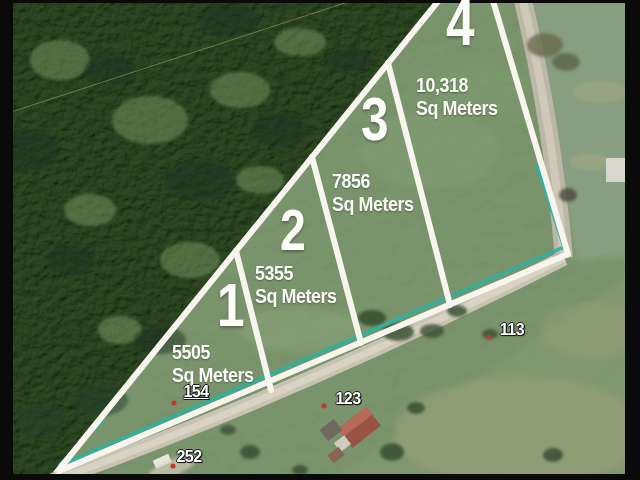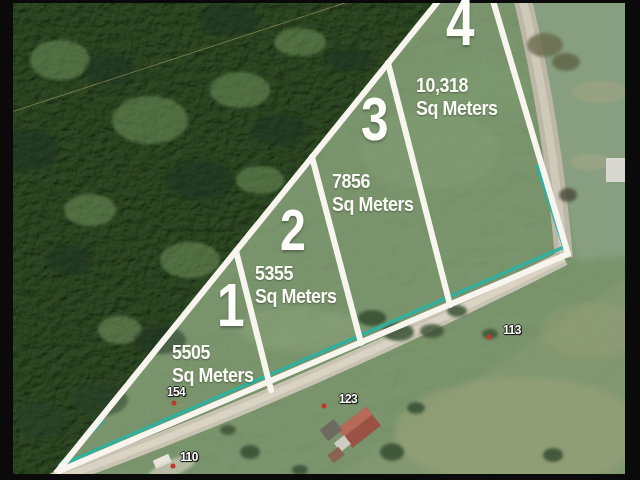--- a/index.html
+++ b/index.html
@@ -14,33 +14,33 @@
     position:absolute;color:#fdfdfa;font-weight:bold;font-size:62px;line-height:62px;
     transform:scaleX(.8);transform-origin:left top;
     text-shadow:0 2px 3px rgba(0,0,0,.30);letter-spacing:-1px;white-space:nowrap;
   }
   .lot-area{
     position:absolute;color:#fbfbf6;font-weight:bold;font-size:21px;line-height:23px;
     transform:scaleX(.85);transform-origin:left top;letter-spacing:-.5px;
     text-shadow:0 1px 2px rgba(0,0,0,.35);white-space:nowrap;
   }
   .badge{
-    position:absolute;color:#fff;font-weight:bold;font-size:12px;line-height:12px;
+    position:absolute;color:#fff;font-weight:bold;font-size:16px;line-height:12px;
     letter-spacing:-.5px;white-space:nowrap;transform:translate(-50%,-50%);
     text-shadow:-1px 0 0 #1b1b1b,1px 0 0 #1b1b1b,0 -1px 0 #1b1b1b,0 1px 0 #1b1b1b,1px 1px 1px #000;
   }
   .num1{left:217px;top:274px;}
   .num2{left:280px;top:201px;font-size:58px;line-height:58px;}
   .num3{left:361px;top:88px;}
   .num4{left:446px;top:-9px;font-size:64px;line-height:64px;}
   .area1{left:172px;top:340px;}
   .area2{left:255px;top:261px;}
   .area3{left:332px;top:169px;}
   .area4{left:416px;top:73px;}
-  .b154{left:176px;top:392px;}
+  .b154{left:196px;top:392px;text-decoration:underline;}
   .b153{left:189px;top:457px;}
   .b123{left:332px;top:399px;margin-left:16px;}
   .b113{left:512px;top:330px;}
 </style>
 </head>
 <body>
 
 <div class="stage">
 
   <svg class="scene" viewBox="0 0 640 480">
@@ -200,17 +200,17 @@
     <div class="lot-area area3">
       <div>7856</div>
       <div>Sq Meters</div>
     </div>
     <div class="lot-area area4">
       <div>10,318</div>
       <div>Sq Meters</div>
     </div>
 
     <div class="badge b154">154</div>
-    <div class="badge b153">110</div>
+    <div class="badge b153">252</div>
     <div class="badge b123">123</div>
     <div class="badge b113">113</div>
   </div>
 </div>
 
 </body></html>

